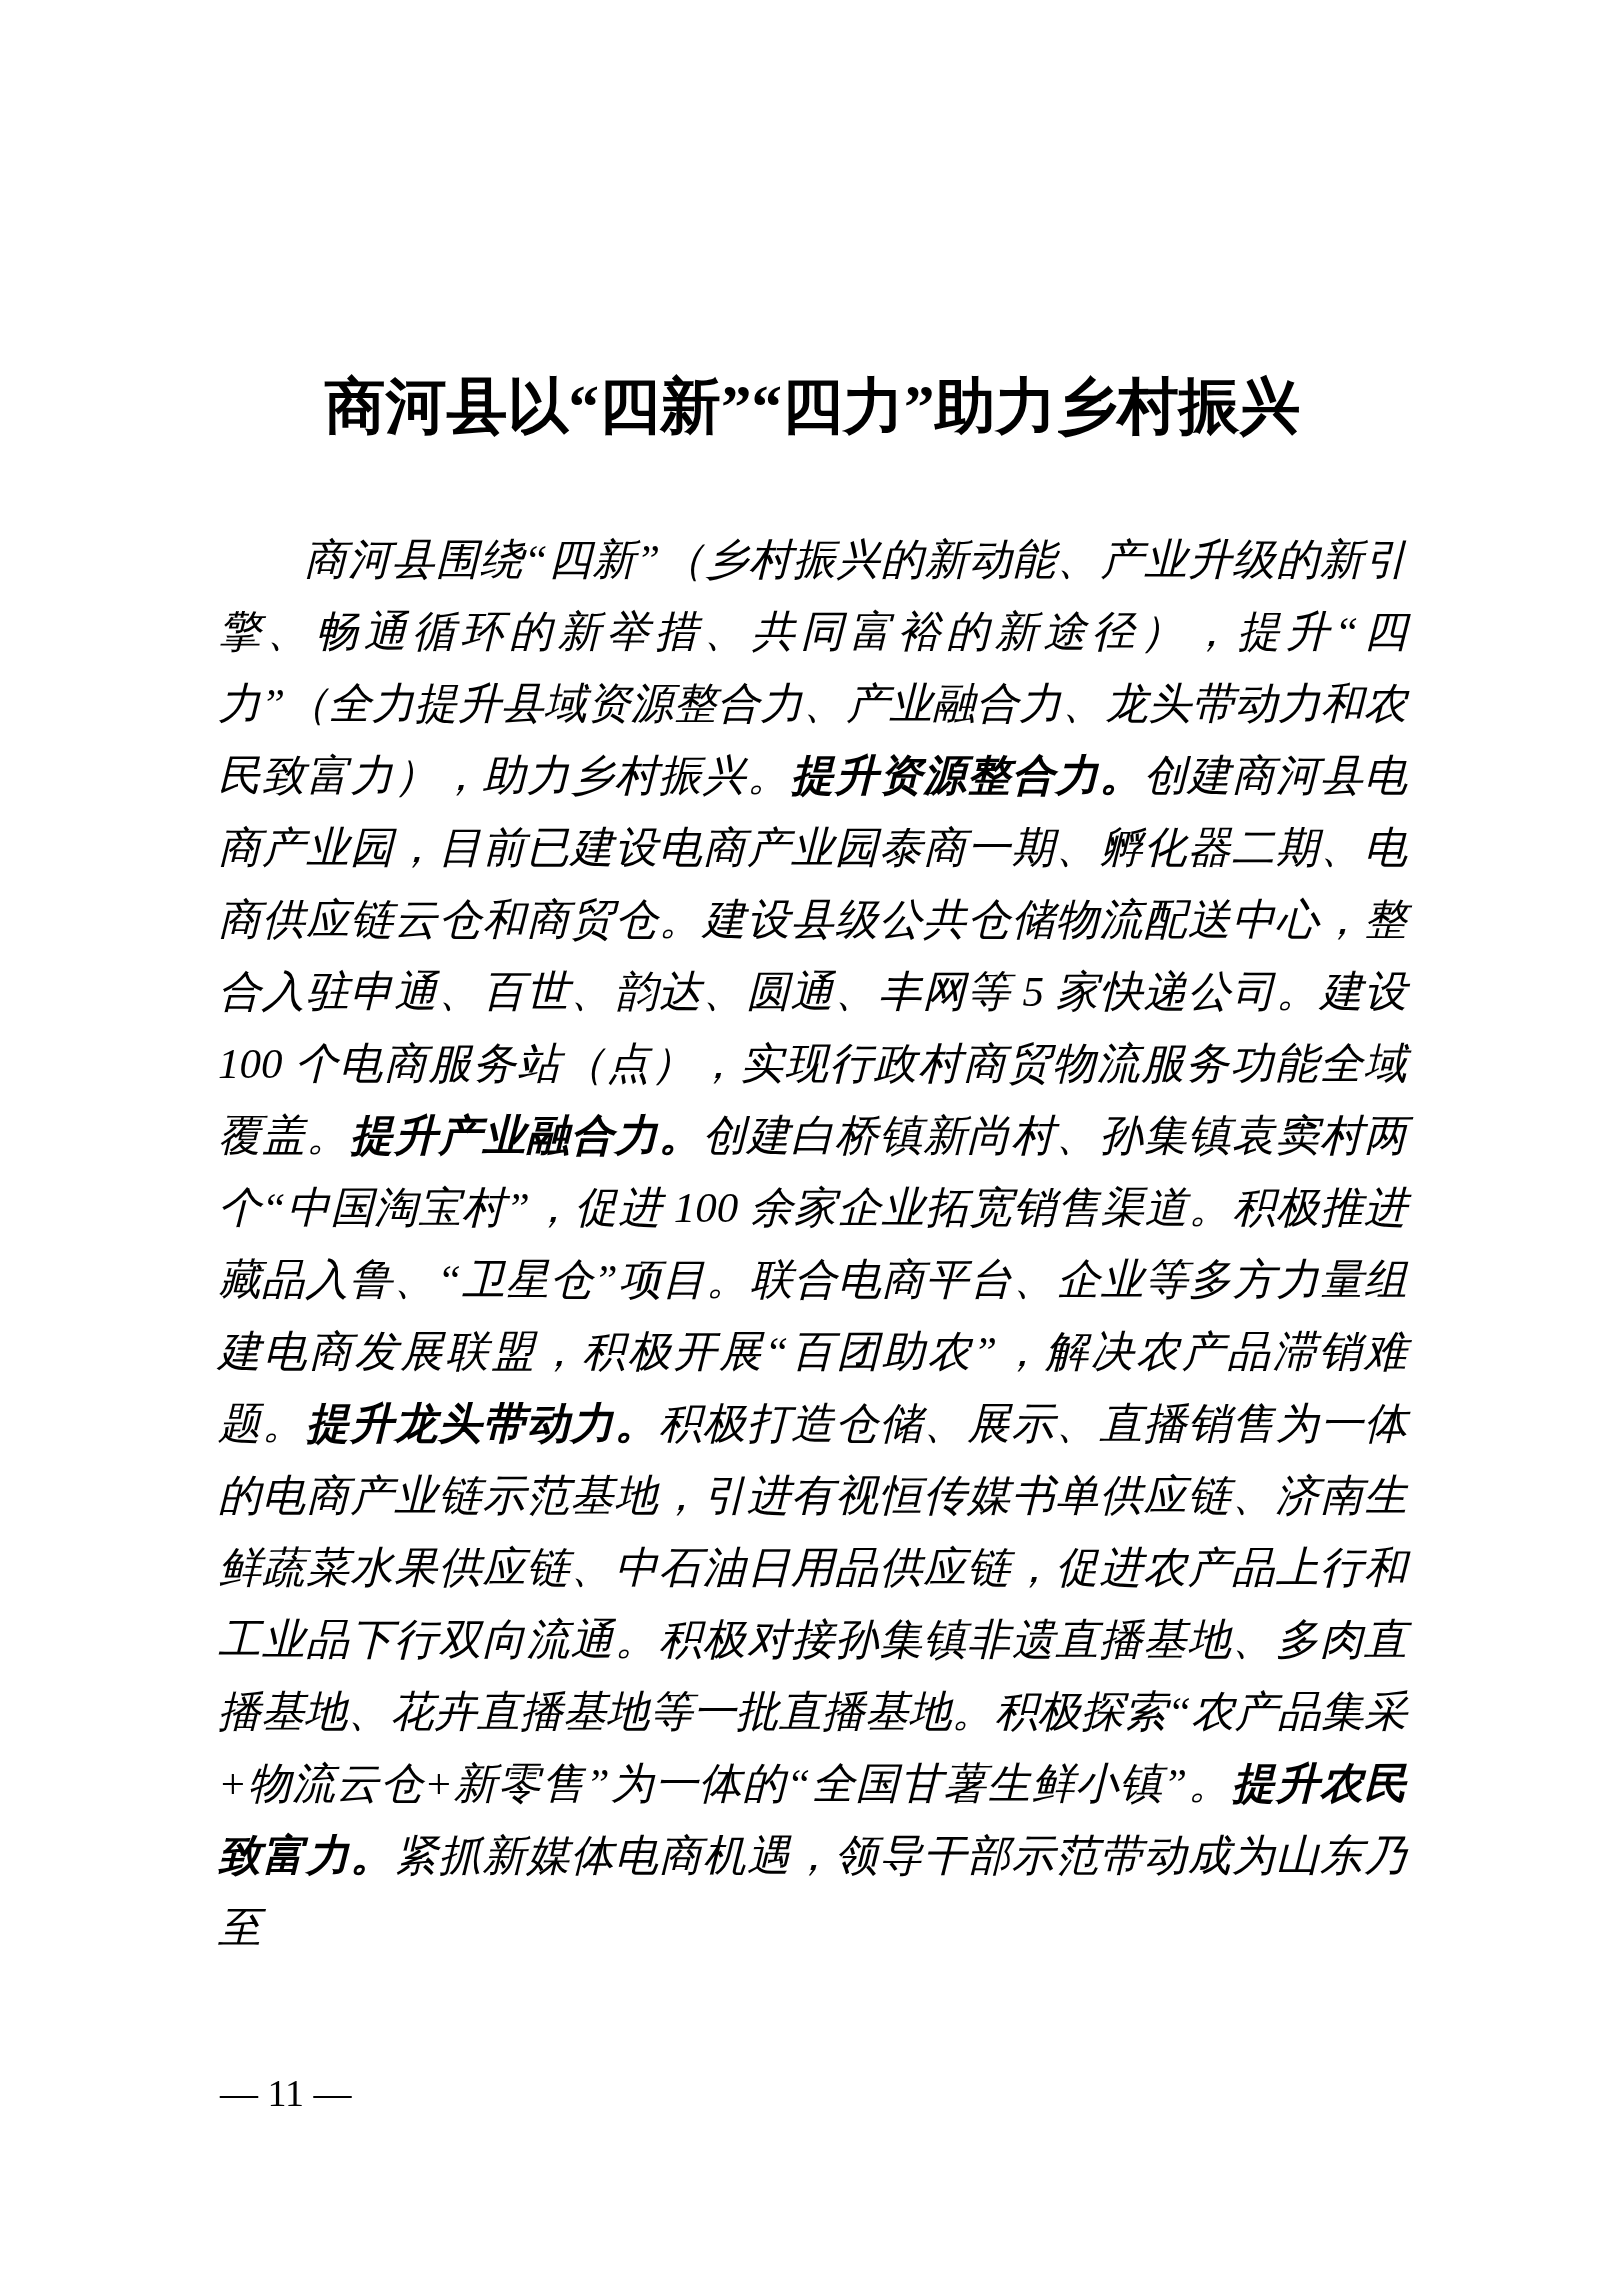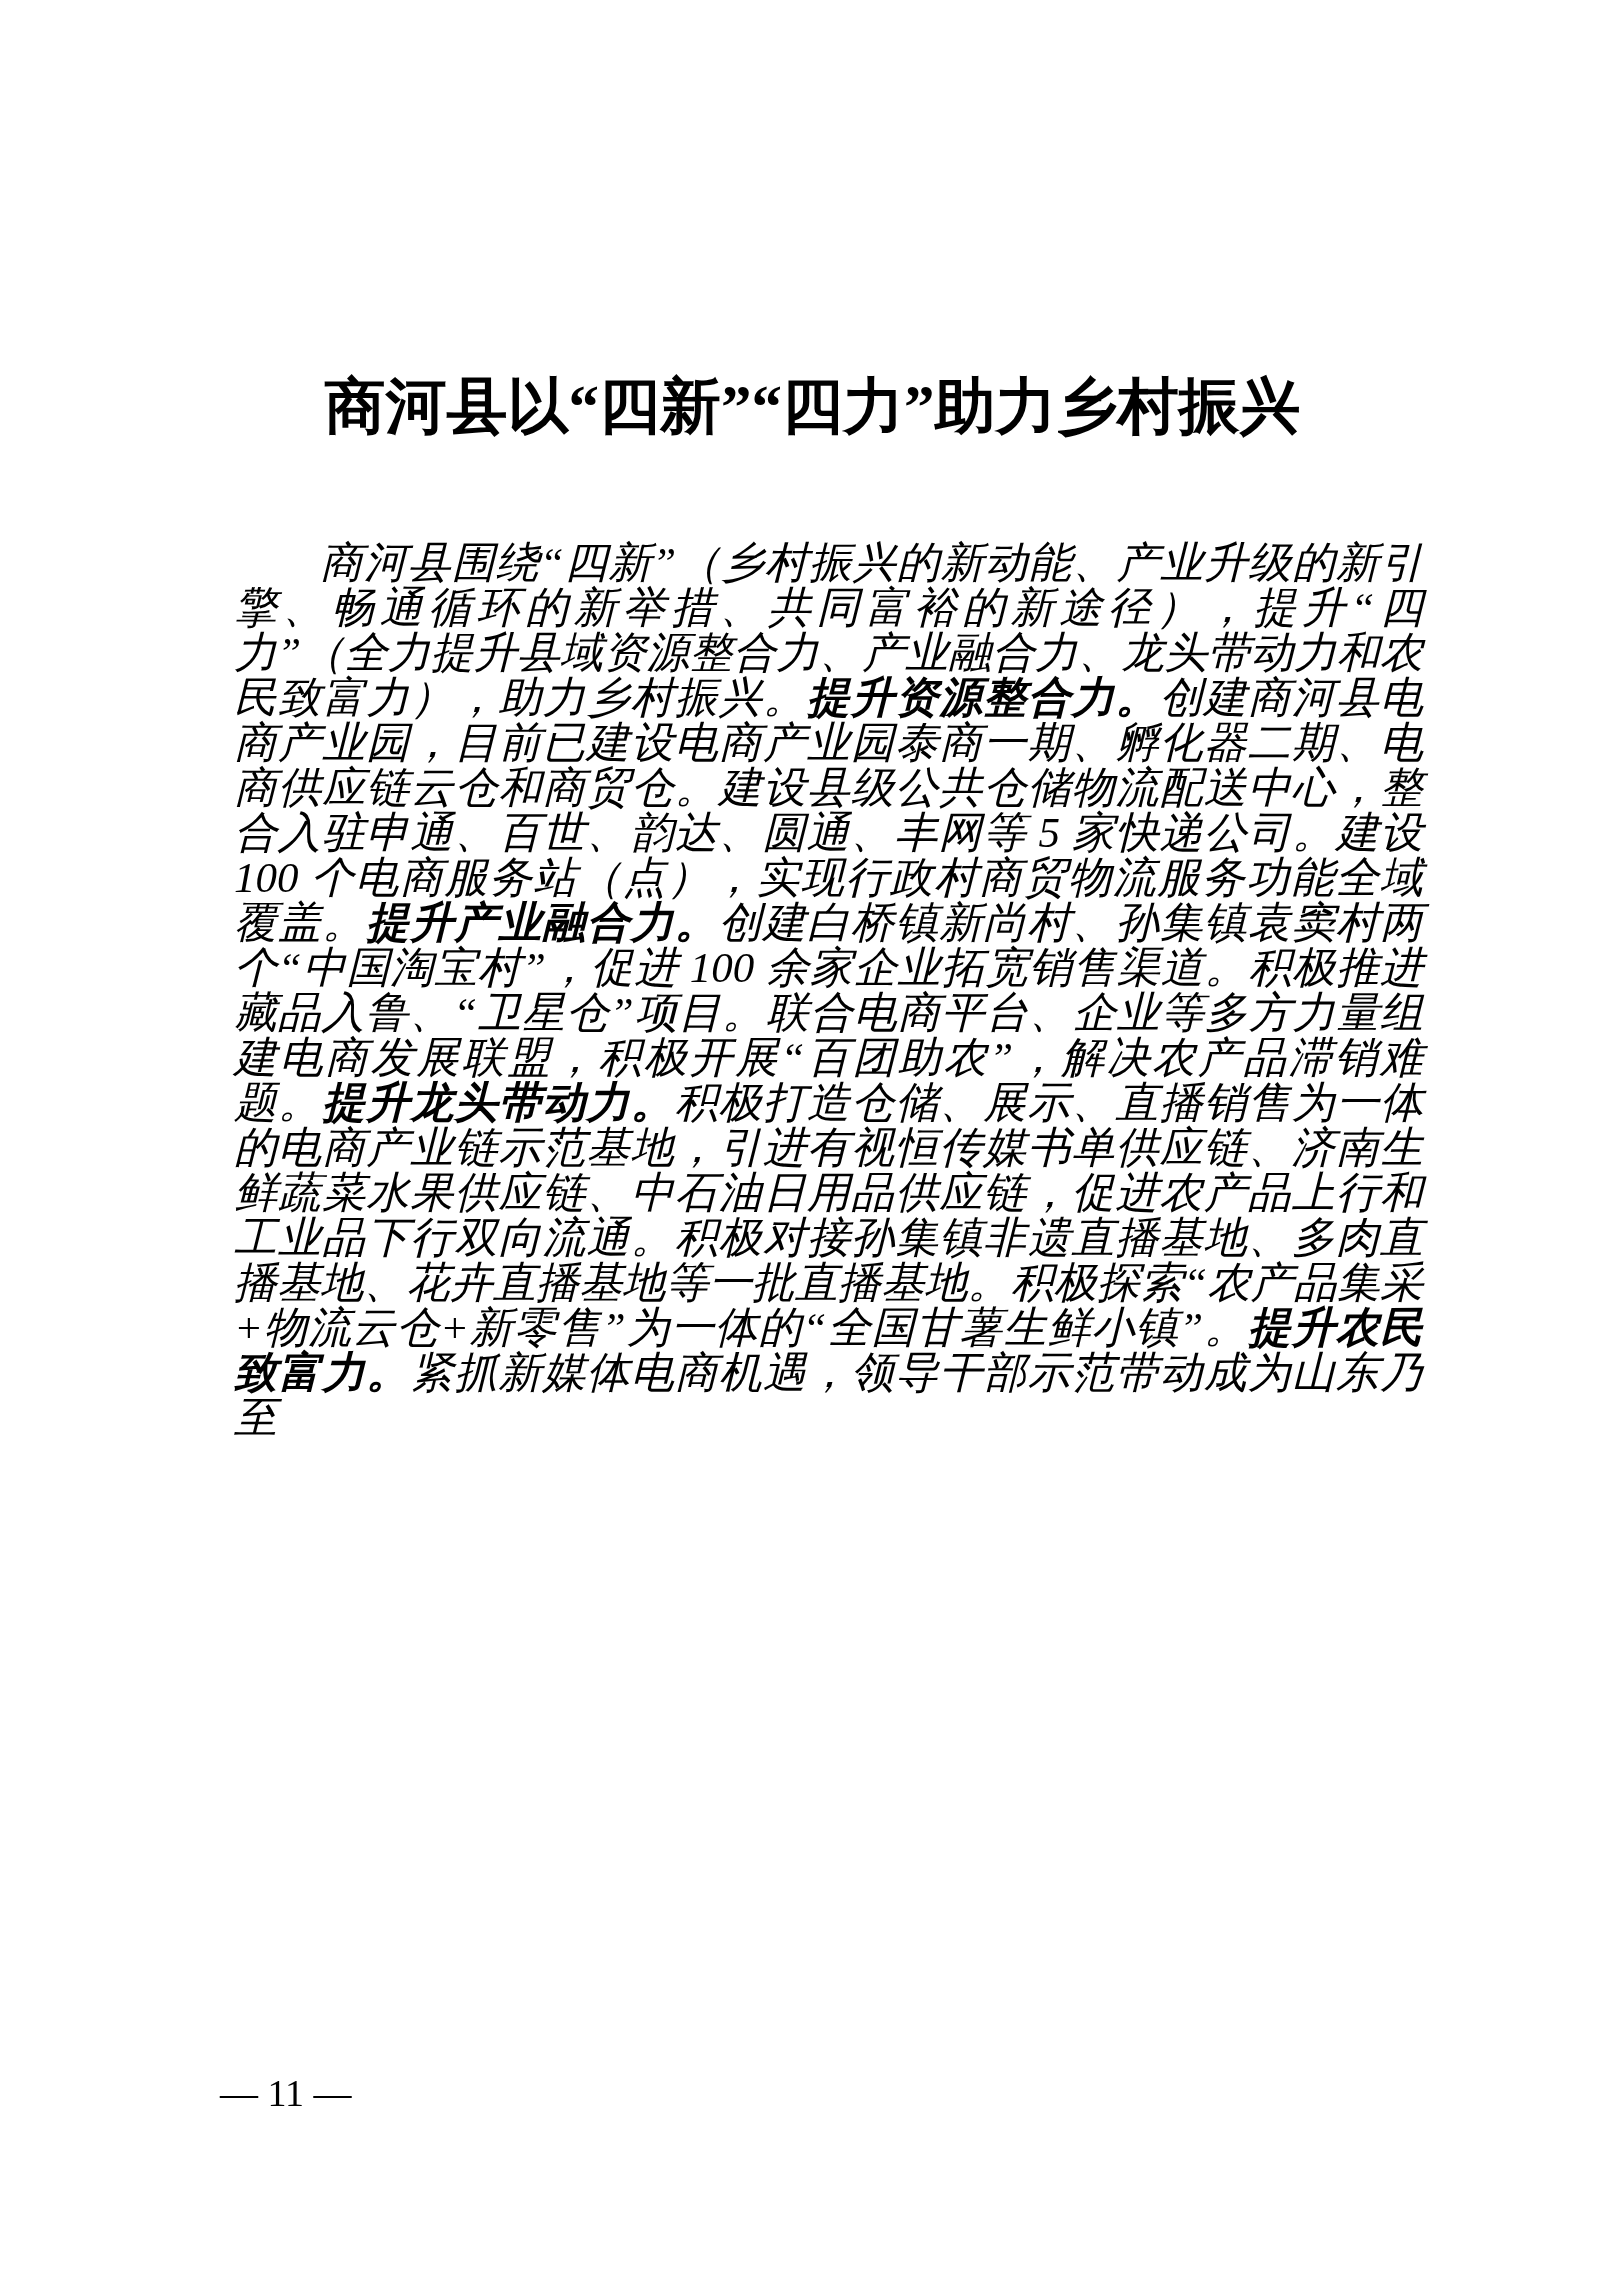--- a/index.html
+++ b/index.html
@@ -28,23 +28,23 @@
     font-weight: 900;
     letter-spacing: 0px;
     white-space: nowrap;
     font-family: "Liberation Serif", serif;
   }
   .doc-body {
     position: absolute;
     left: 218px;
     top: 524px;
     width: 1189px;
-    margin: 16px;
+    margin: 0;
     font-size: 43px;
-    line-height: 45px;
+    line-height: 72px;
     text-align: justify;
     text-indent: 86px;
     font-style: italic; 
     font-family: "Liberation Serif", serif;
   }
   .doc-body b {
     font-weight: bold;
   }
   .page-number {
     position: absolute;

